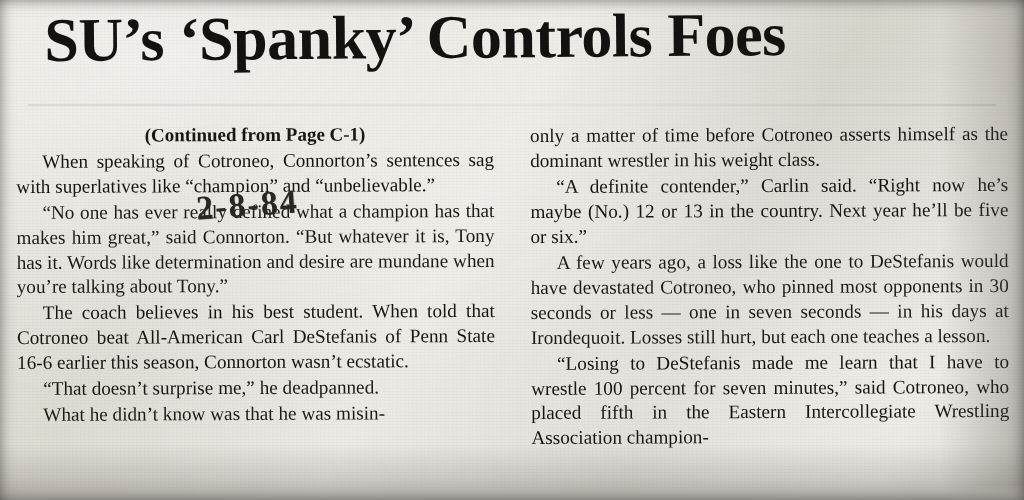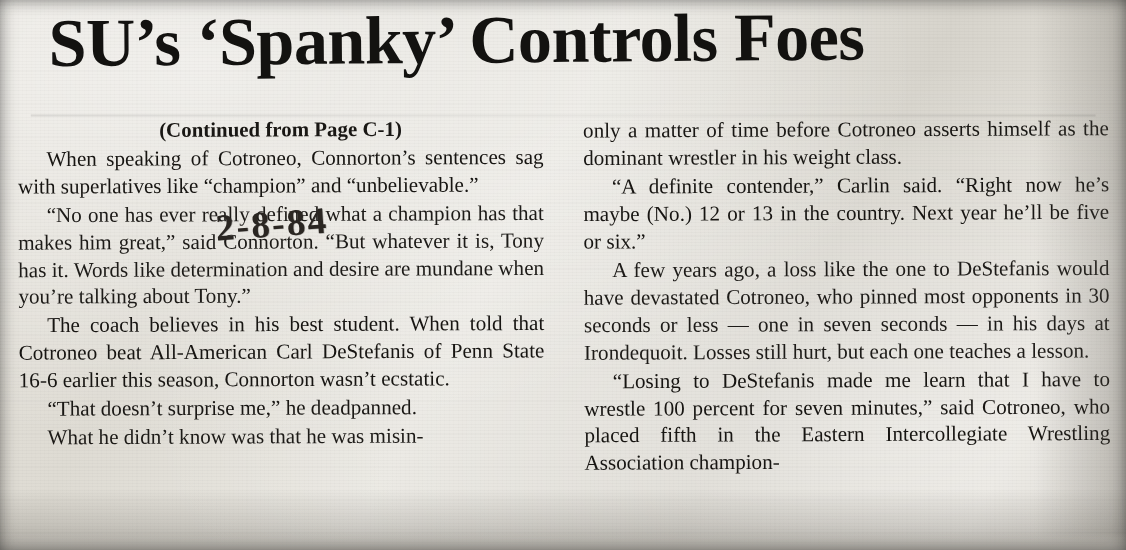--- a/index.html
+++ b/index.html
@@ -85,21 +85,21 @@
     width: 968px;
     height: 2px;
     background: linear-gradient(90deg, rgba(0,0,0,0.14), rgba(0,0,0,0.05) 60%, rgba(0,0,0,0.15));
     opacity: 0.6;
   }
 
   
   #columns {
     position: absolute;
     left: 16px;
-    top: 108px;
+    top: 124px;
     width: 992px;
     height: 368px;
     display: flex;
     gap: 36px;
   }
   .column {
     width: 478px;
     font-size: 19.2px;
     line-height: 1.30;
     text-align: justify;

